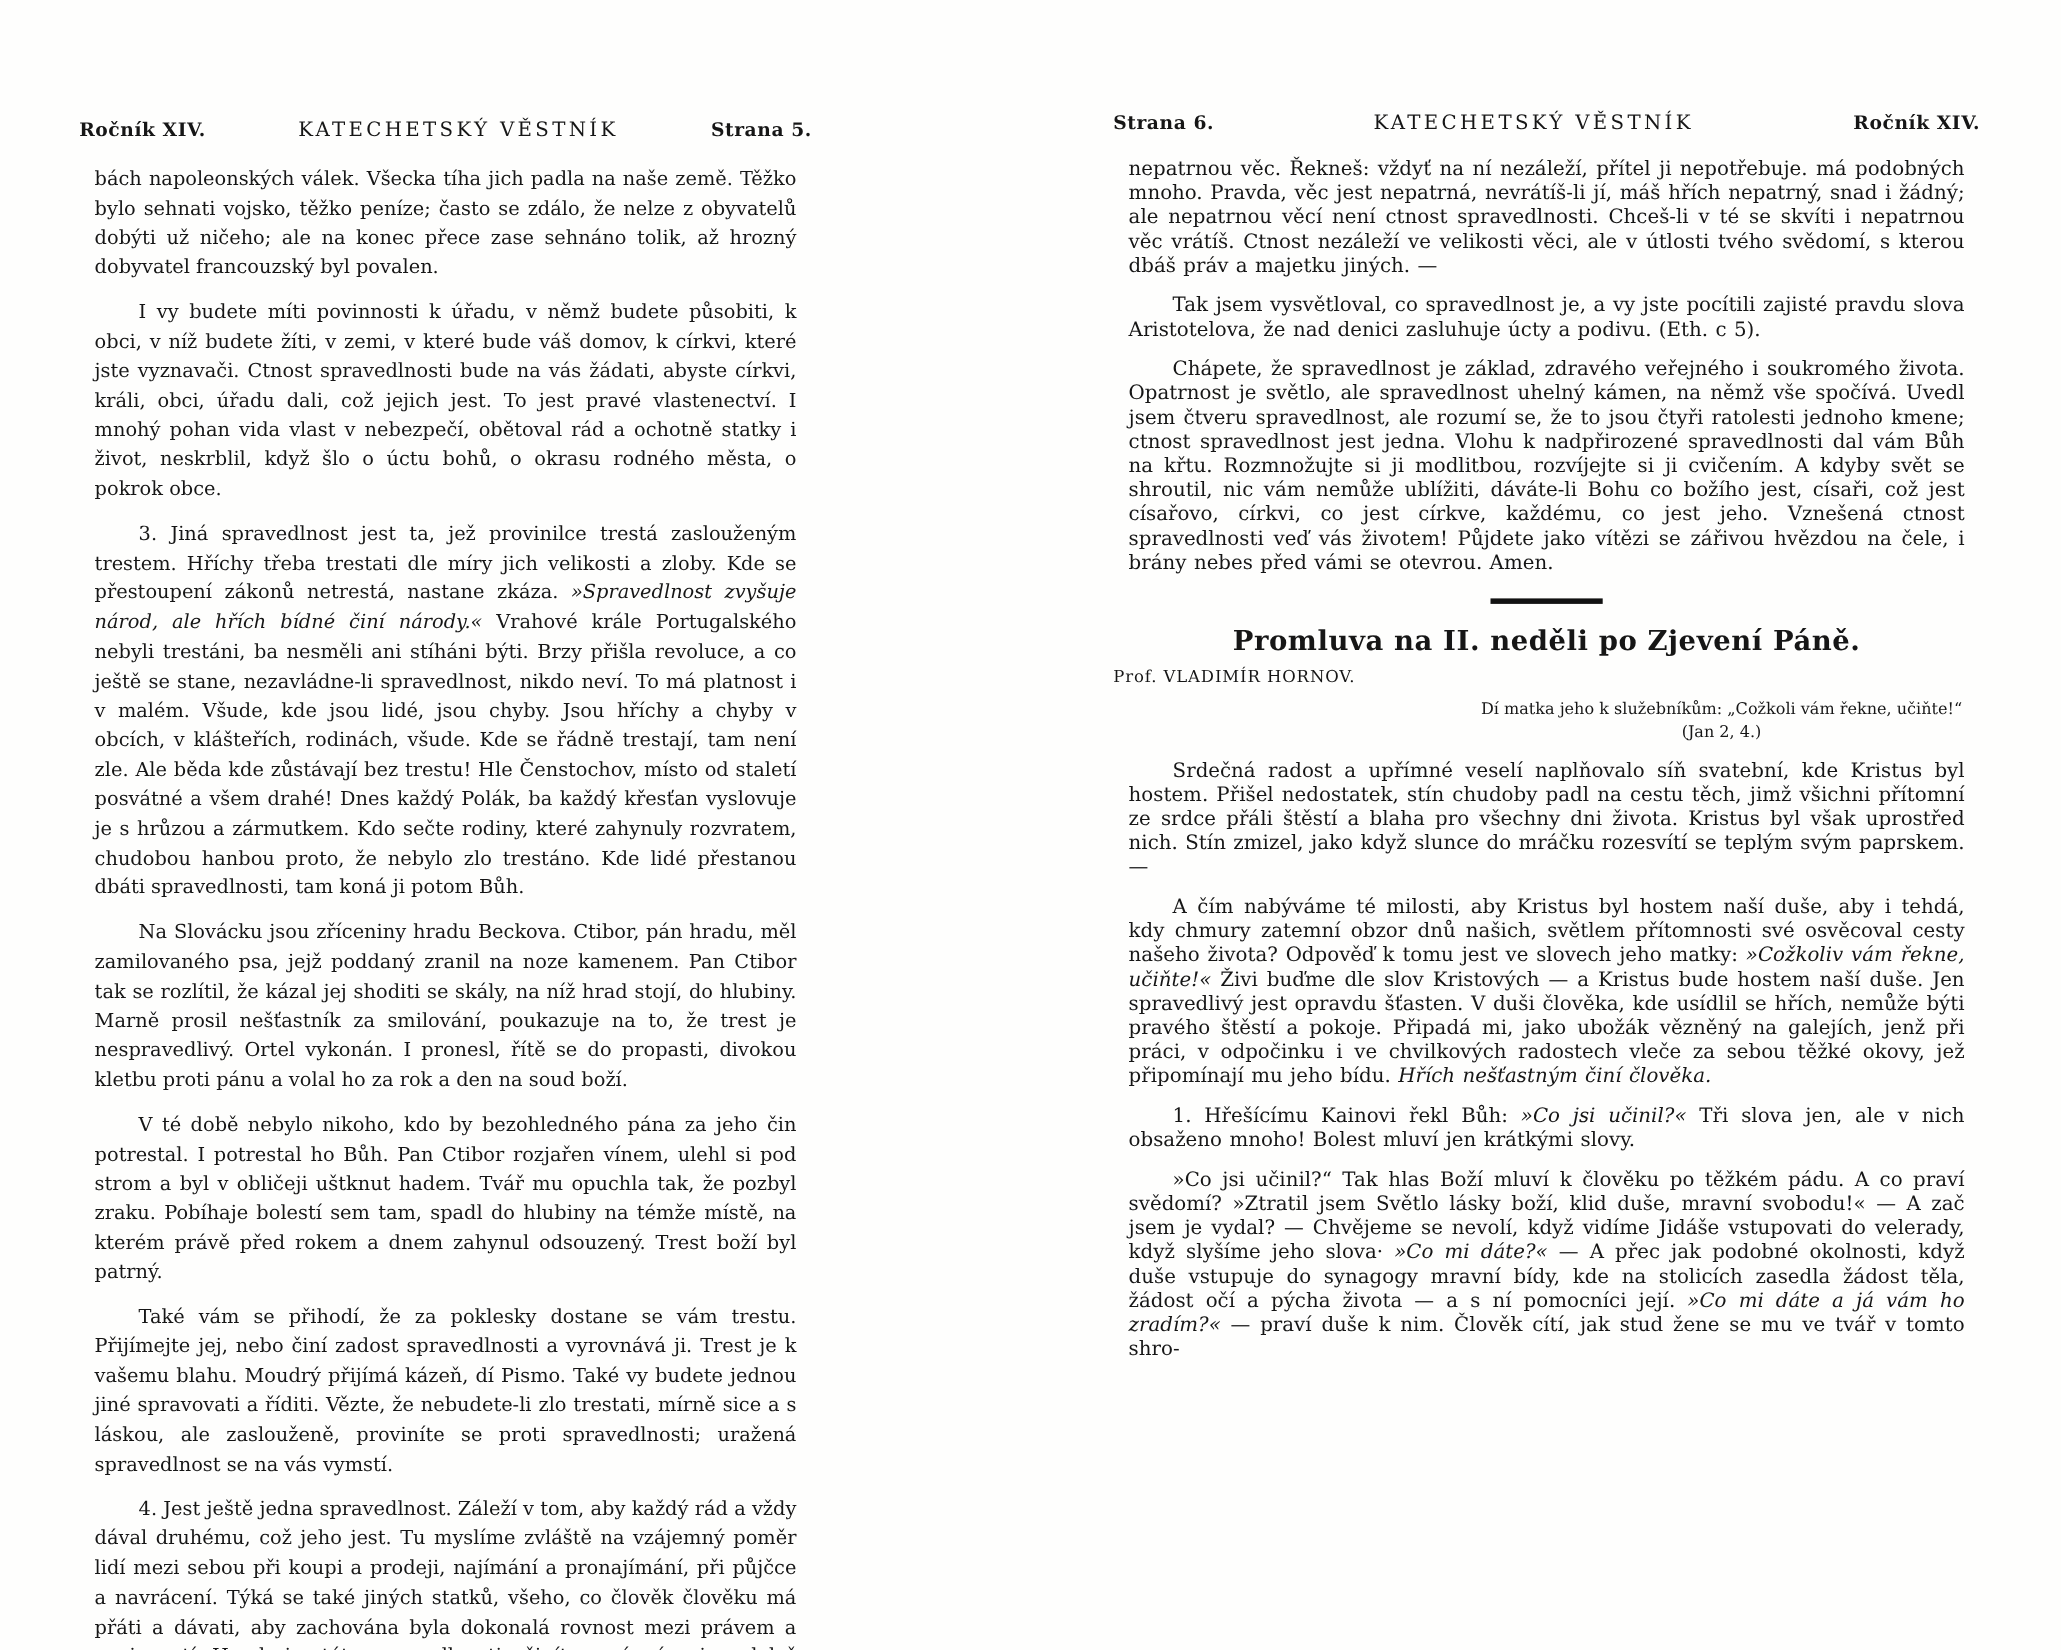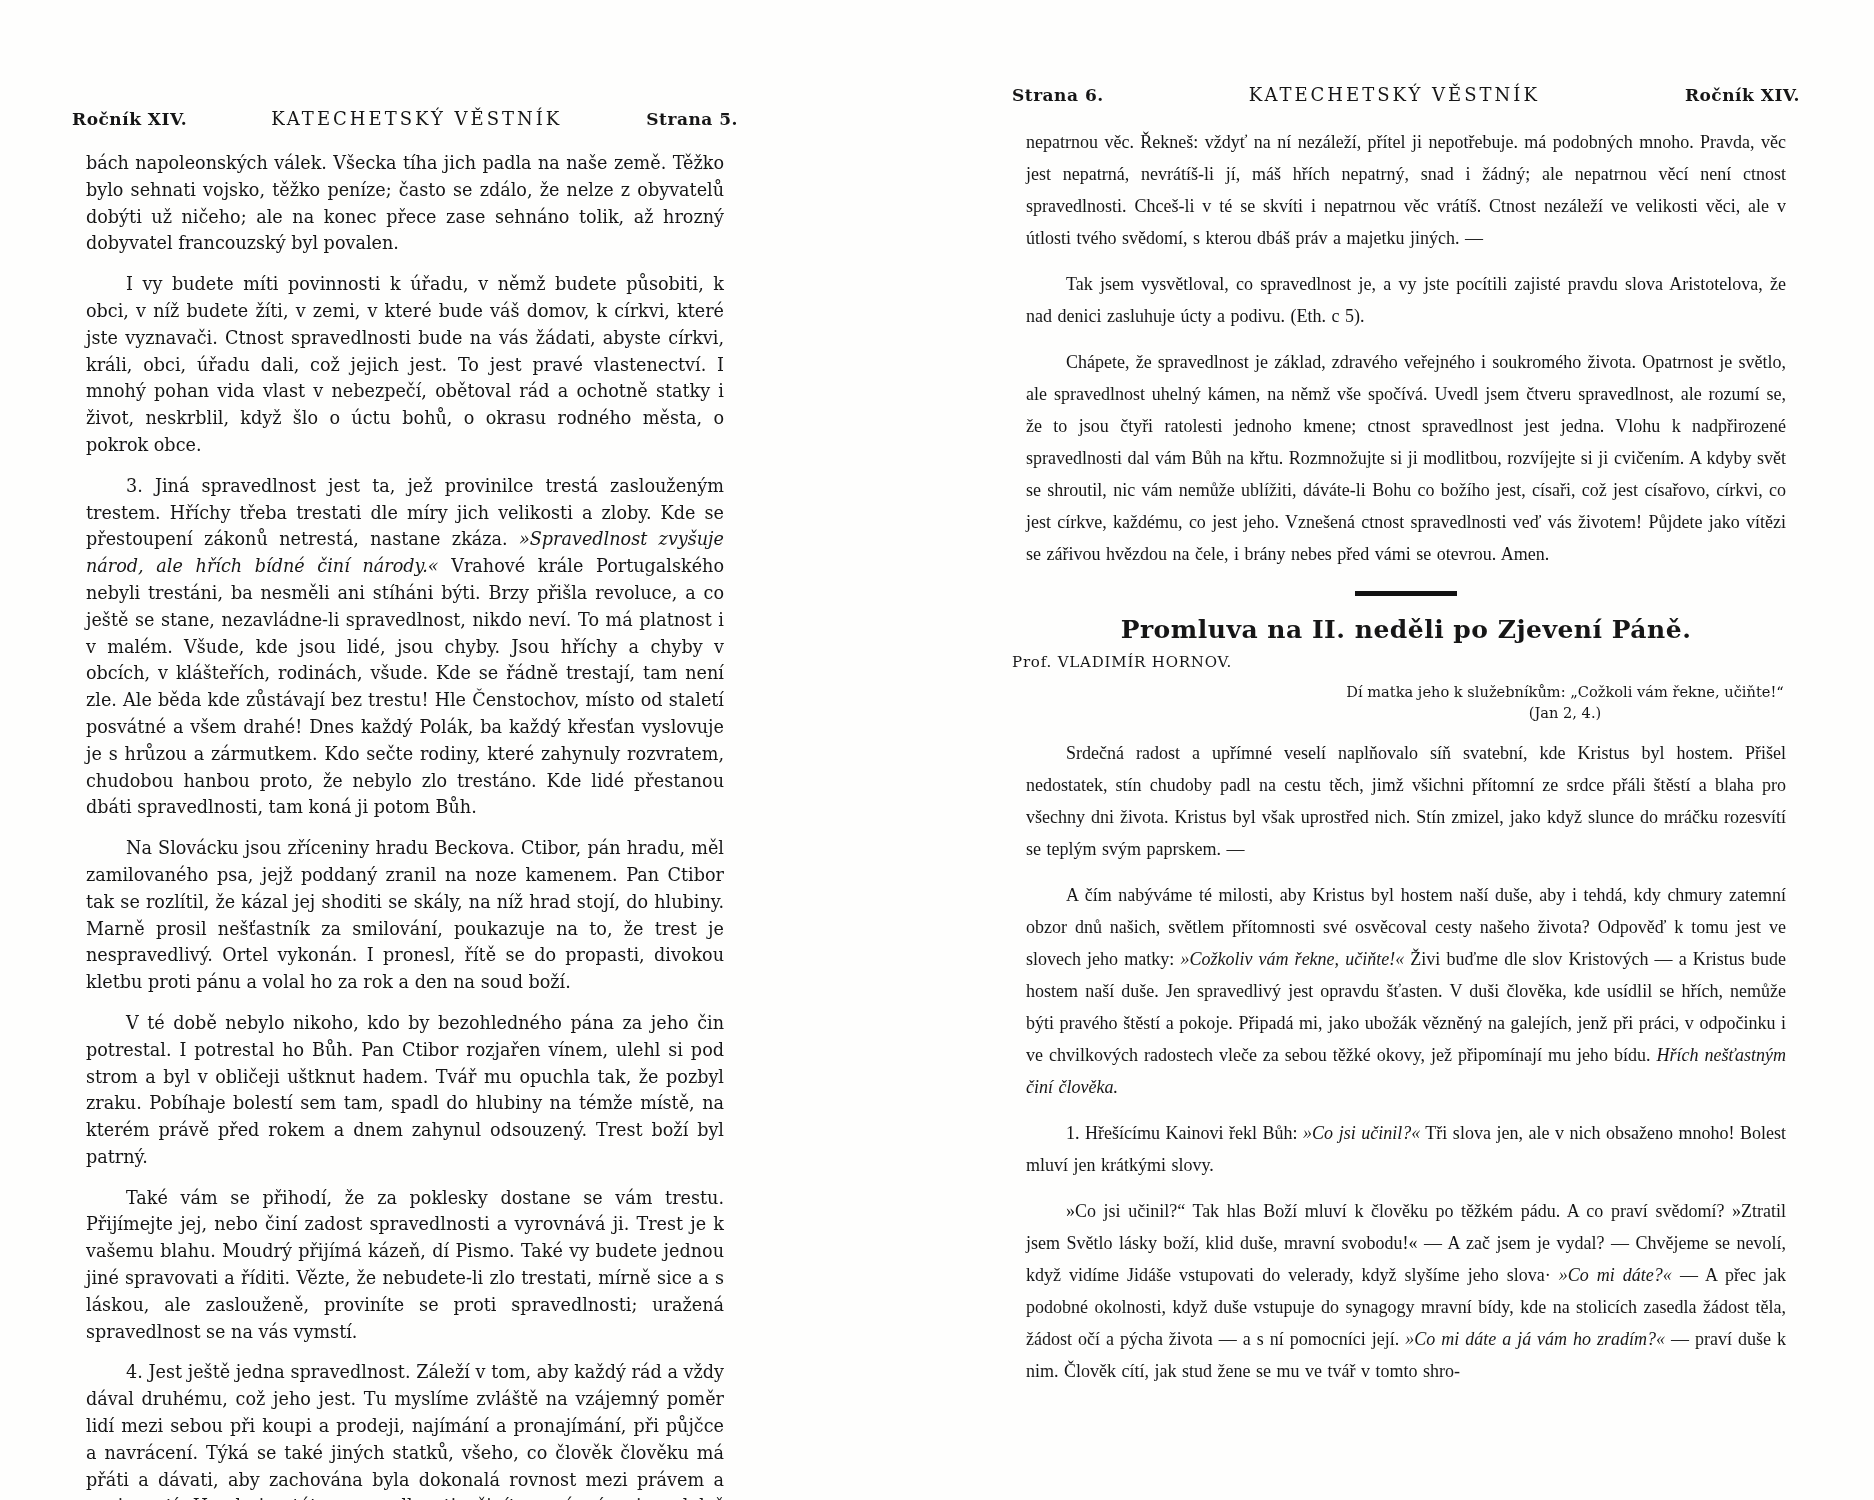--- a/index.html
+++ b/index.html
@@ -10,39 +10,39 @@
     position: relative;
     overflow: hidden;
     font-family: "DejaVu Serif", "Liberation Serif", serif;
     color: #161616;
   }
   .page {
     position: absolute;
     -webkit-font-smoothing: antialiased;
   }
   .page-left  { left: 72px;  top: 108px; width: 666px; }
-  .page-right { left: 1012px; top: 84px; width: 788px; }
+  .page-right { left: 1012px; top: 101px; width: 788px; }
 
   .running-header {
     display: flex;
     justify-content: space-between;
     align-items: baseline;
     margin-bottom: 21px;
   }
   .rh-side   { font-size: 17px; font-weight: bold; letter-spacing: 0.5px; }
   .rh-center { font-size: 18px; letter-spacing: 3px; font-weight: 400; }
 
   .para {
     margin: 14px;
     font-size: 17.6px;
     line-height: 26.8px;
     text-align: justify;
     text-justify: inter-word;
   }
-  .page-right .para { font-size: 18px; line-height: 32px; word-spacing: 1px; font-family: Liberation Serif, serif; }
+  .page-right .para { font-size: 18px; line-height: 22px; word-spacing: 1px; }
   .para.indent { text-indent: 40px; }
   .para em { font-style: italic; font-weight: 500; }
 
   .section-divider {
     width: 102px; height: 5px;
     background: #121212;
     margin: 21px auto 17px auto;
   }
   .article-title {
     margin: 0;

